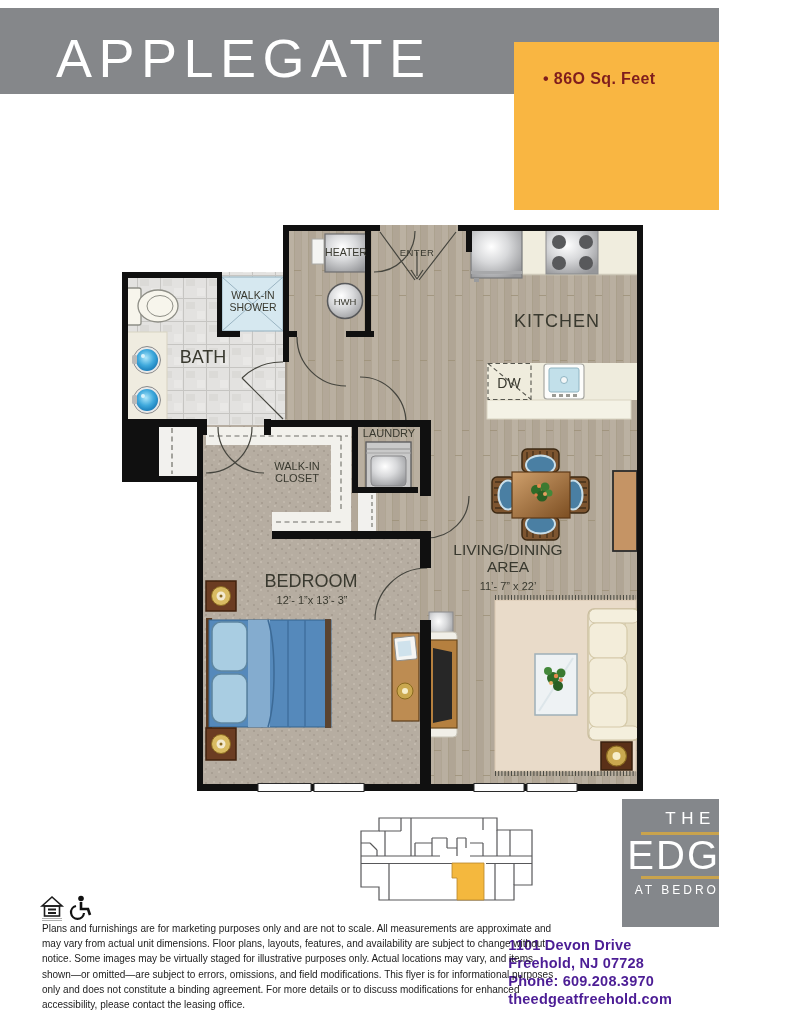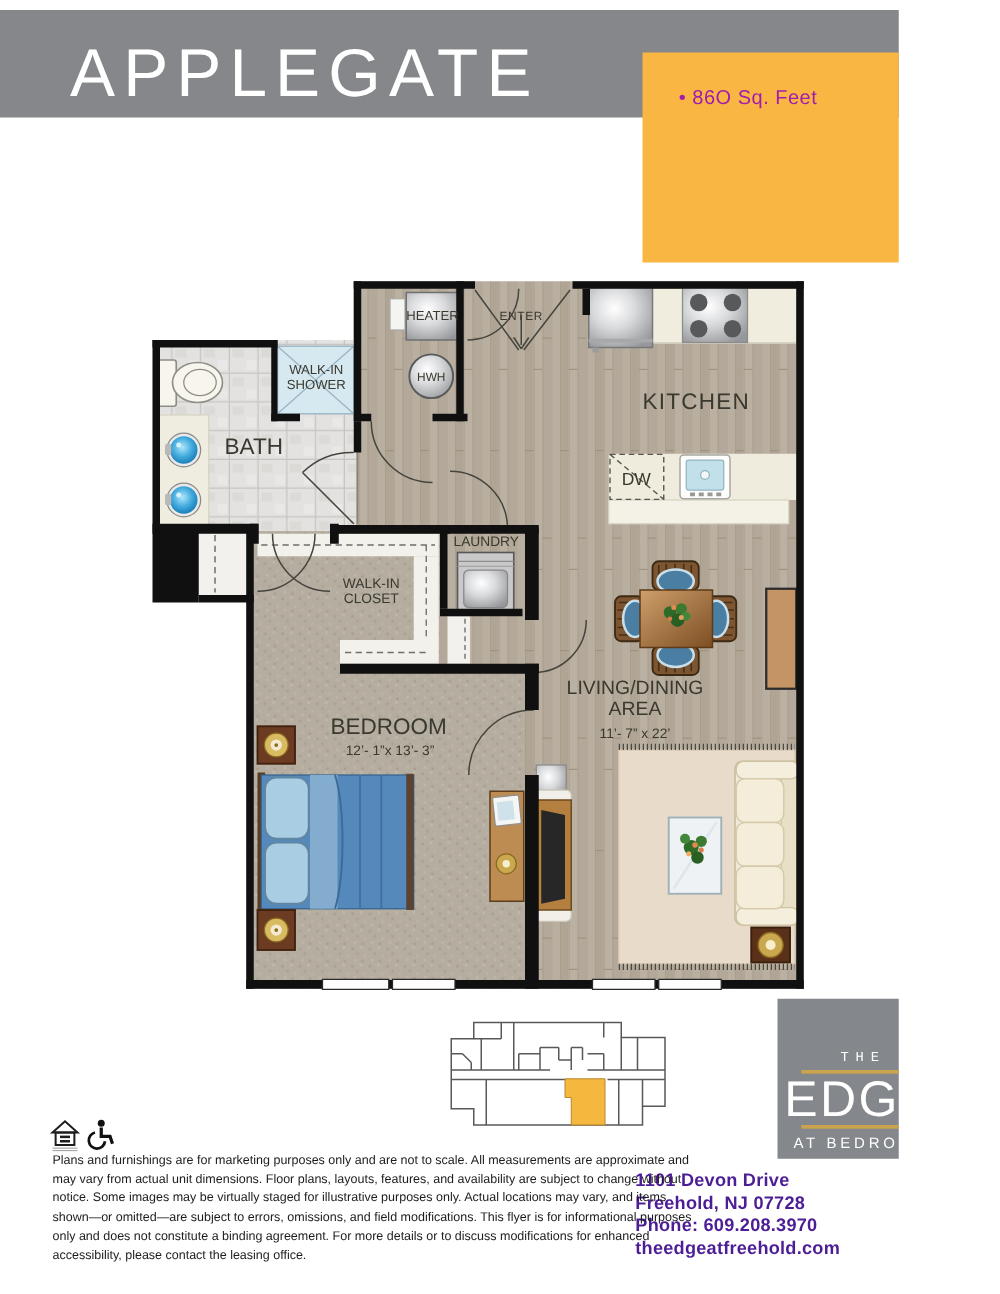--- a/index.html
+++ b/index.html
@@ -11,21 +11,21 @@
 <div id="page">
 
 <div class="abs" style="left:0;top:8px;width:795px;height:86px;background:#85878a;"></div>
 
 <svg class="abs" style="left:0;top:0;" width="500" height="100" viewBox="0 0 500 100">
       <text x="56" y="77" font-family="Liberation Sans, sans-serif" font-size="54" letter-spacing="6.5" fill="#ffffff" stroke="#85878a" stroke-width="1.6" paint-order="stroke">APPLEGATE</text>
     </svg>
 
 <div class="abs" style="left:514px;top:42px;width:238px;height:168px;background:#f9b642;"></div>
 
-<div class="abs" style="left:543px;top:55px;width:200px;color:#a21caf;font-size:16px;letter-spacing:.4px;line-height:47px;">
+<div class="abs" style="left:543px;top:55px;width:200px;color:#7f1d1d;font-size:16px;letter-spacing:.4px;line-height:47px;font-weight:bold;">
 <div>•&nbsp;86O Sq. Feet</div>
 </div>
 
 <svg class="abs" style="left:0;top:0;" width="800" height="1035" viewBox="0 0 800 1035">
 <defs>
 <pattern id="wood" patternUnits="userSpaceOnUse" width="28" height="160">
 <rect width="28" height="160" fill="#b7ad9e"></rect>
 <rect x="0" width="7" height="160" fill="#b0a595"></rect>
 <rect x="7" width="7" height="160" fill="#bbb1a2"></rect>
 <rect x="14" width="7" height="160" fill="#b3a899"></rect>
@@ -444,21 +444,21 @@
 
 <g stroke="#111" fill="none">
         <circle cx="81" cy="898.5" r="2.8" fill="#111" stroke="none"></circle>
         <path d="M81,902 L81,909 L88,909 L90,915" stroke-width="2.6"></path>
         <path d="M84,913 A6.5,6.5 0 1 1 76,906" stroke-width="2.2"></path>
       </g>
 </svg>
 
 <div class="abs" style="left:622px;top:799px;width:132px;height:128px;background:#84878b;color:#fff;text-align:center;">
 
-<div style="margin-top:42px;font-size:11px;letter-spacing:5.5px;text-indent:5px;font-family:Liberation Mono, monospace;">THE</div>
+<div style="margin-top:10px;font-size:17px;letter-spacing:5.5px;text-indent:5px;">THE</div>
 
 <div style="width:94px;height:3px;background:#c9a34d;margin:3px auto 0;"></div>
 
 <svg width="132" height="44" viewBox="0 0 132 44" style="display:block;margin:-2px auto 0;">
         <text x="66" y="36" text-anchor="middle" font-family="Liberation Sans, sans-serif" font-size="40" letter-spacing="2" fill="#ffffff" stroke="#84878b" stroke-width="2.4" paint-order="stroke">EDGE</text>
       </svg>
 
 <div style="width:94px;height:3px;background:#c9a34d;margin:-1px auto 0;"></div>
 
 <div style="font-size:12px;letter-spacing:3px;text-indent:3px;margin-top:4px;">AT BEDROOM</div>

